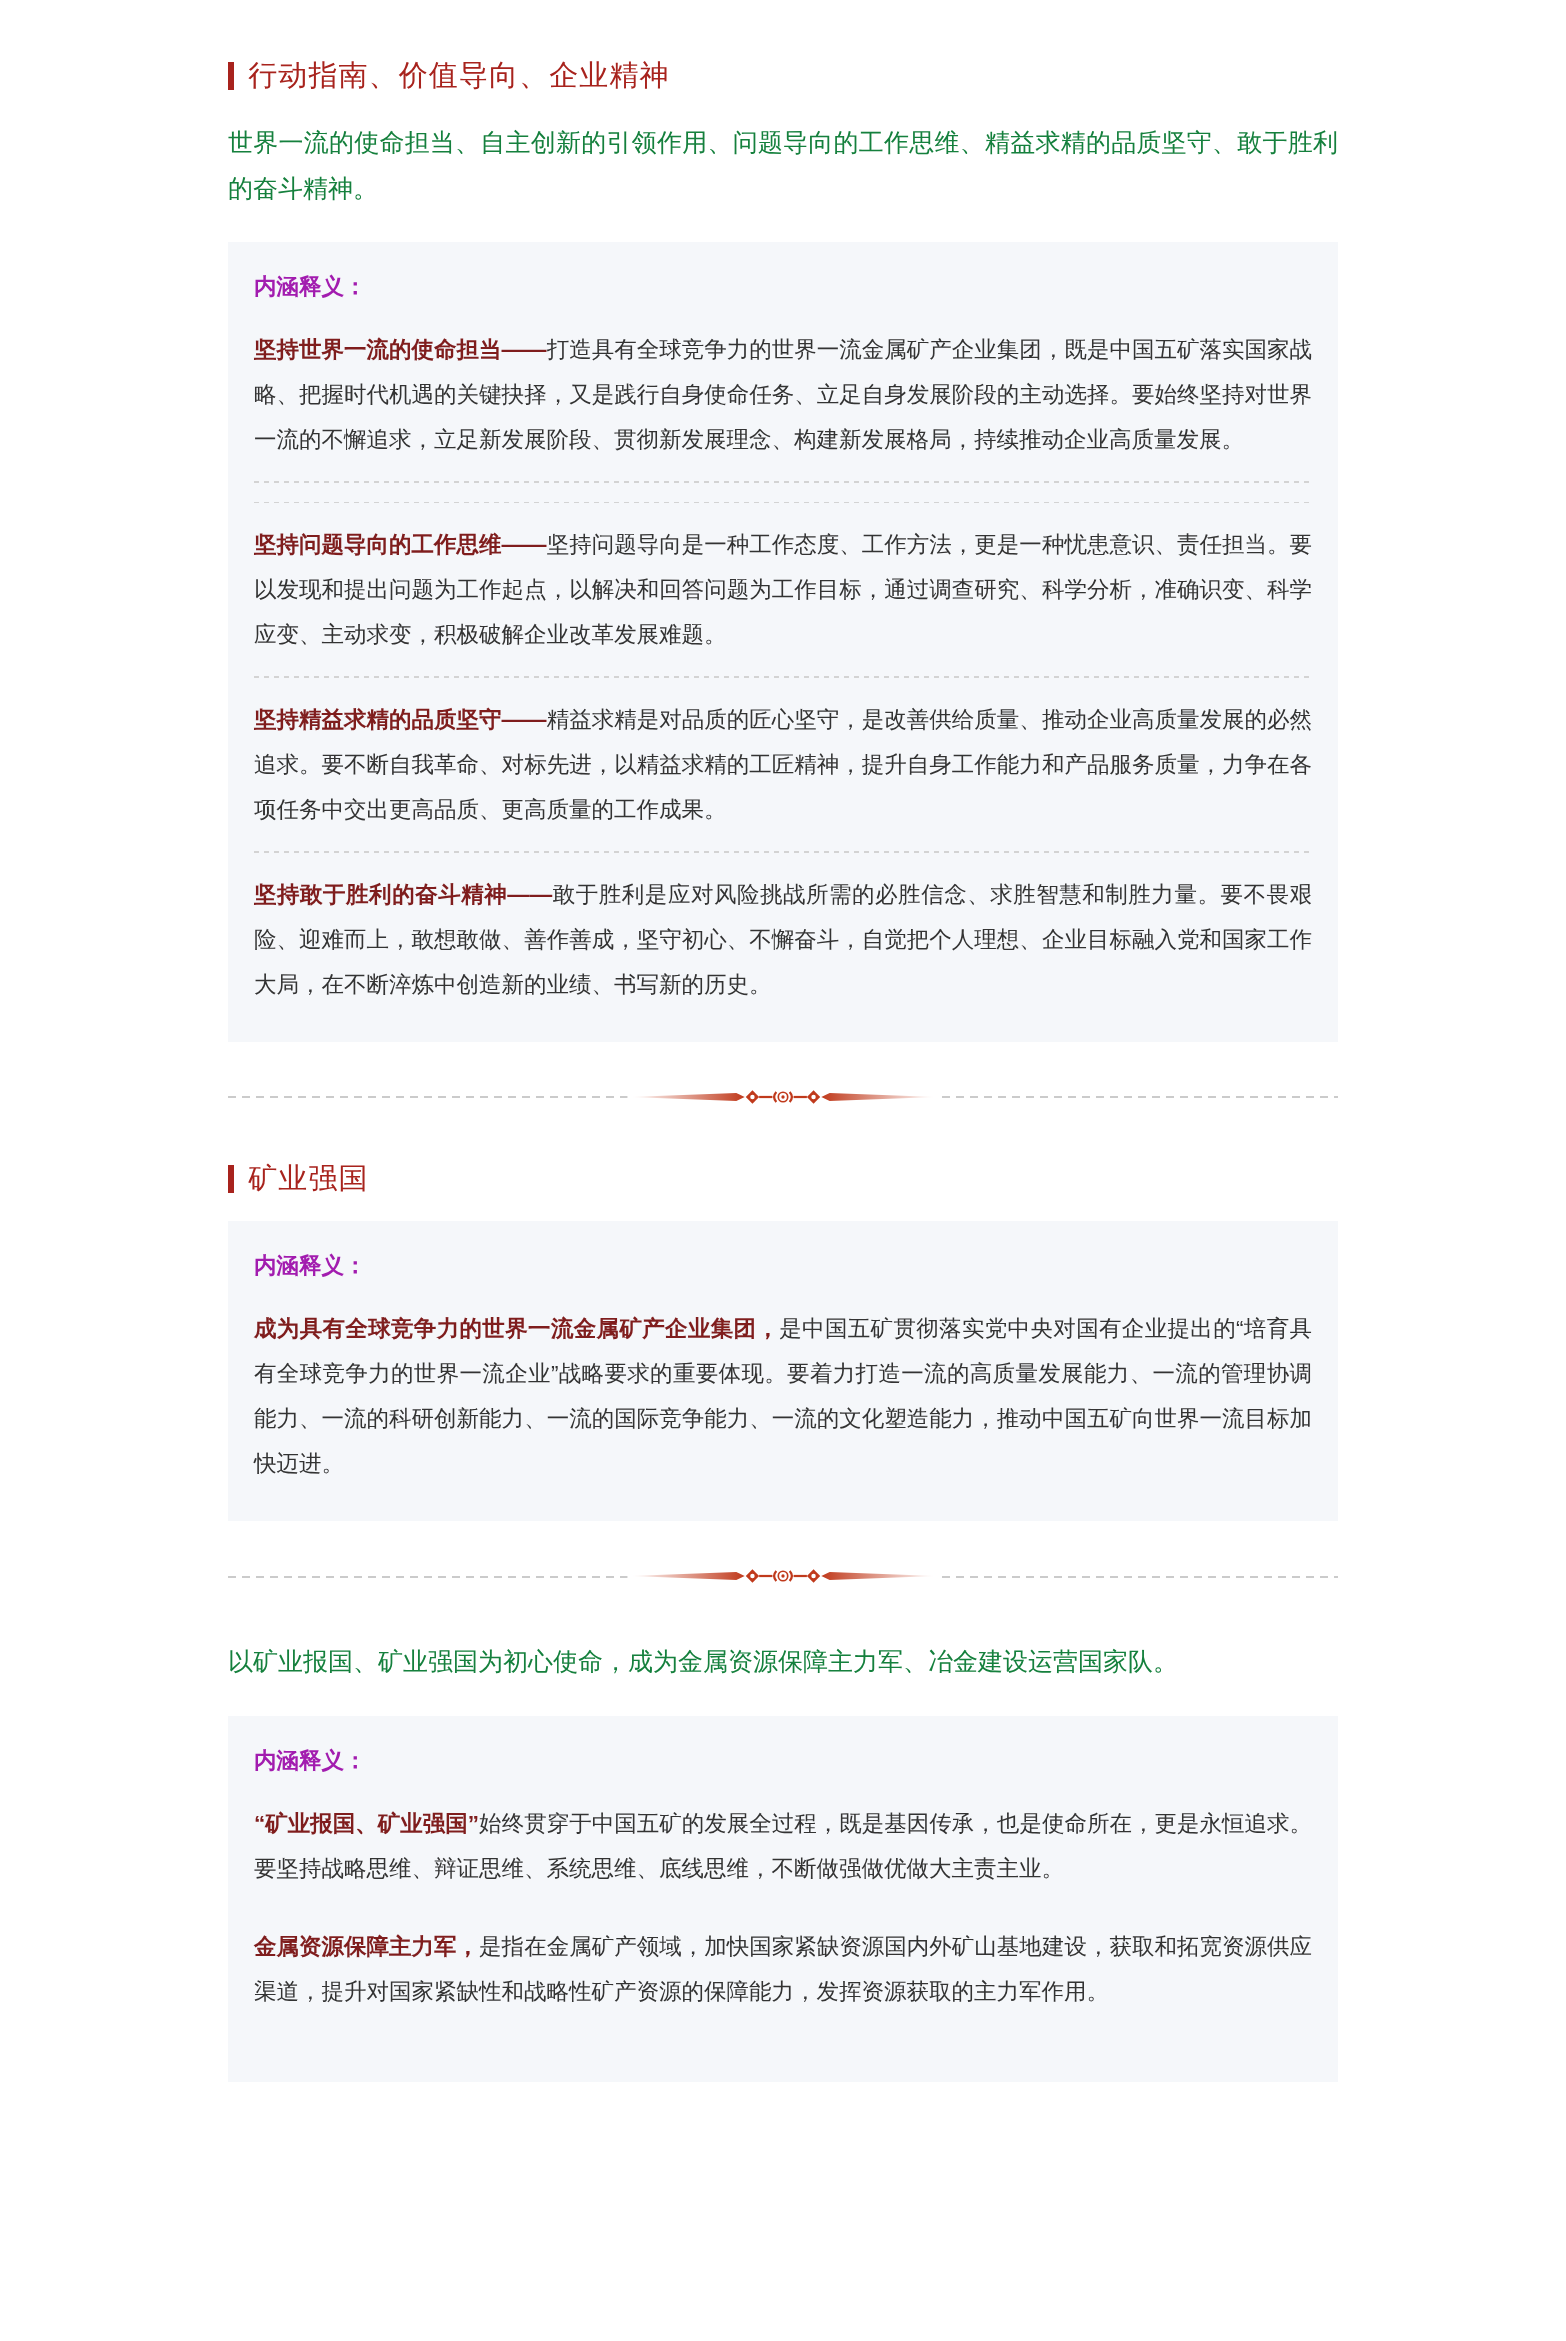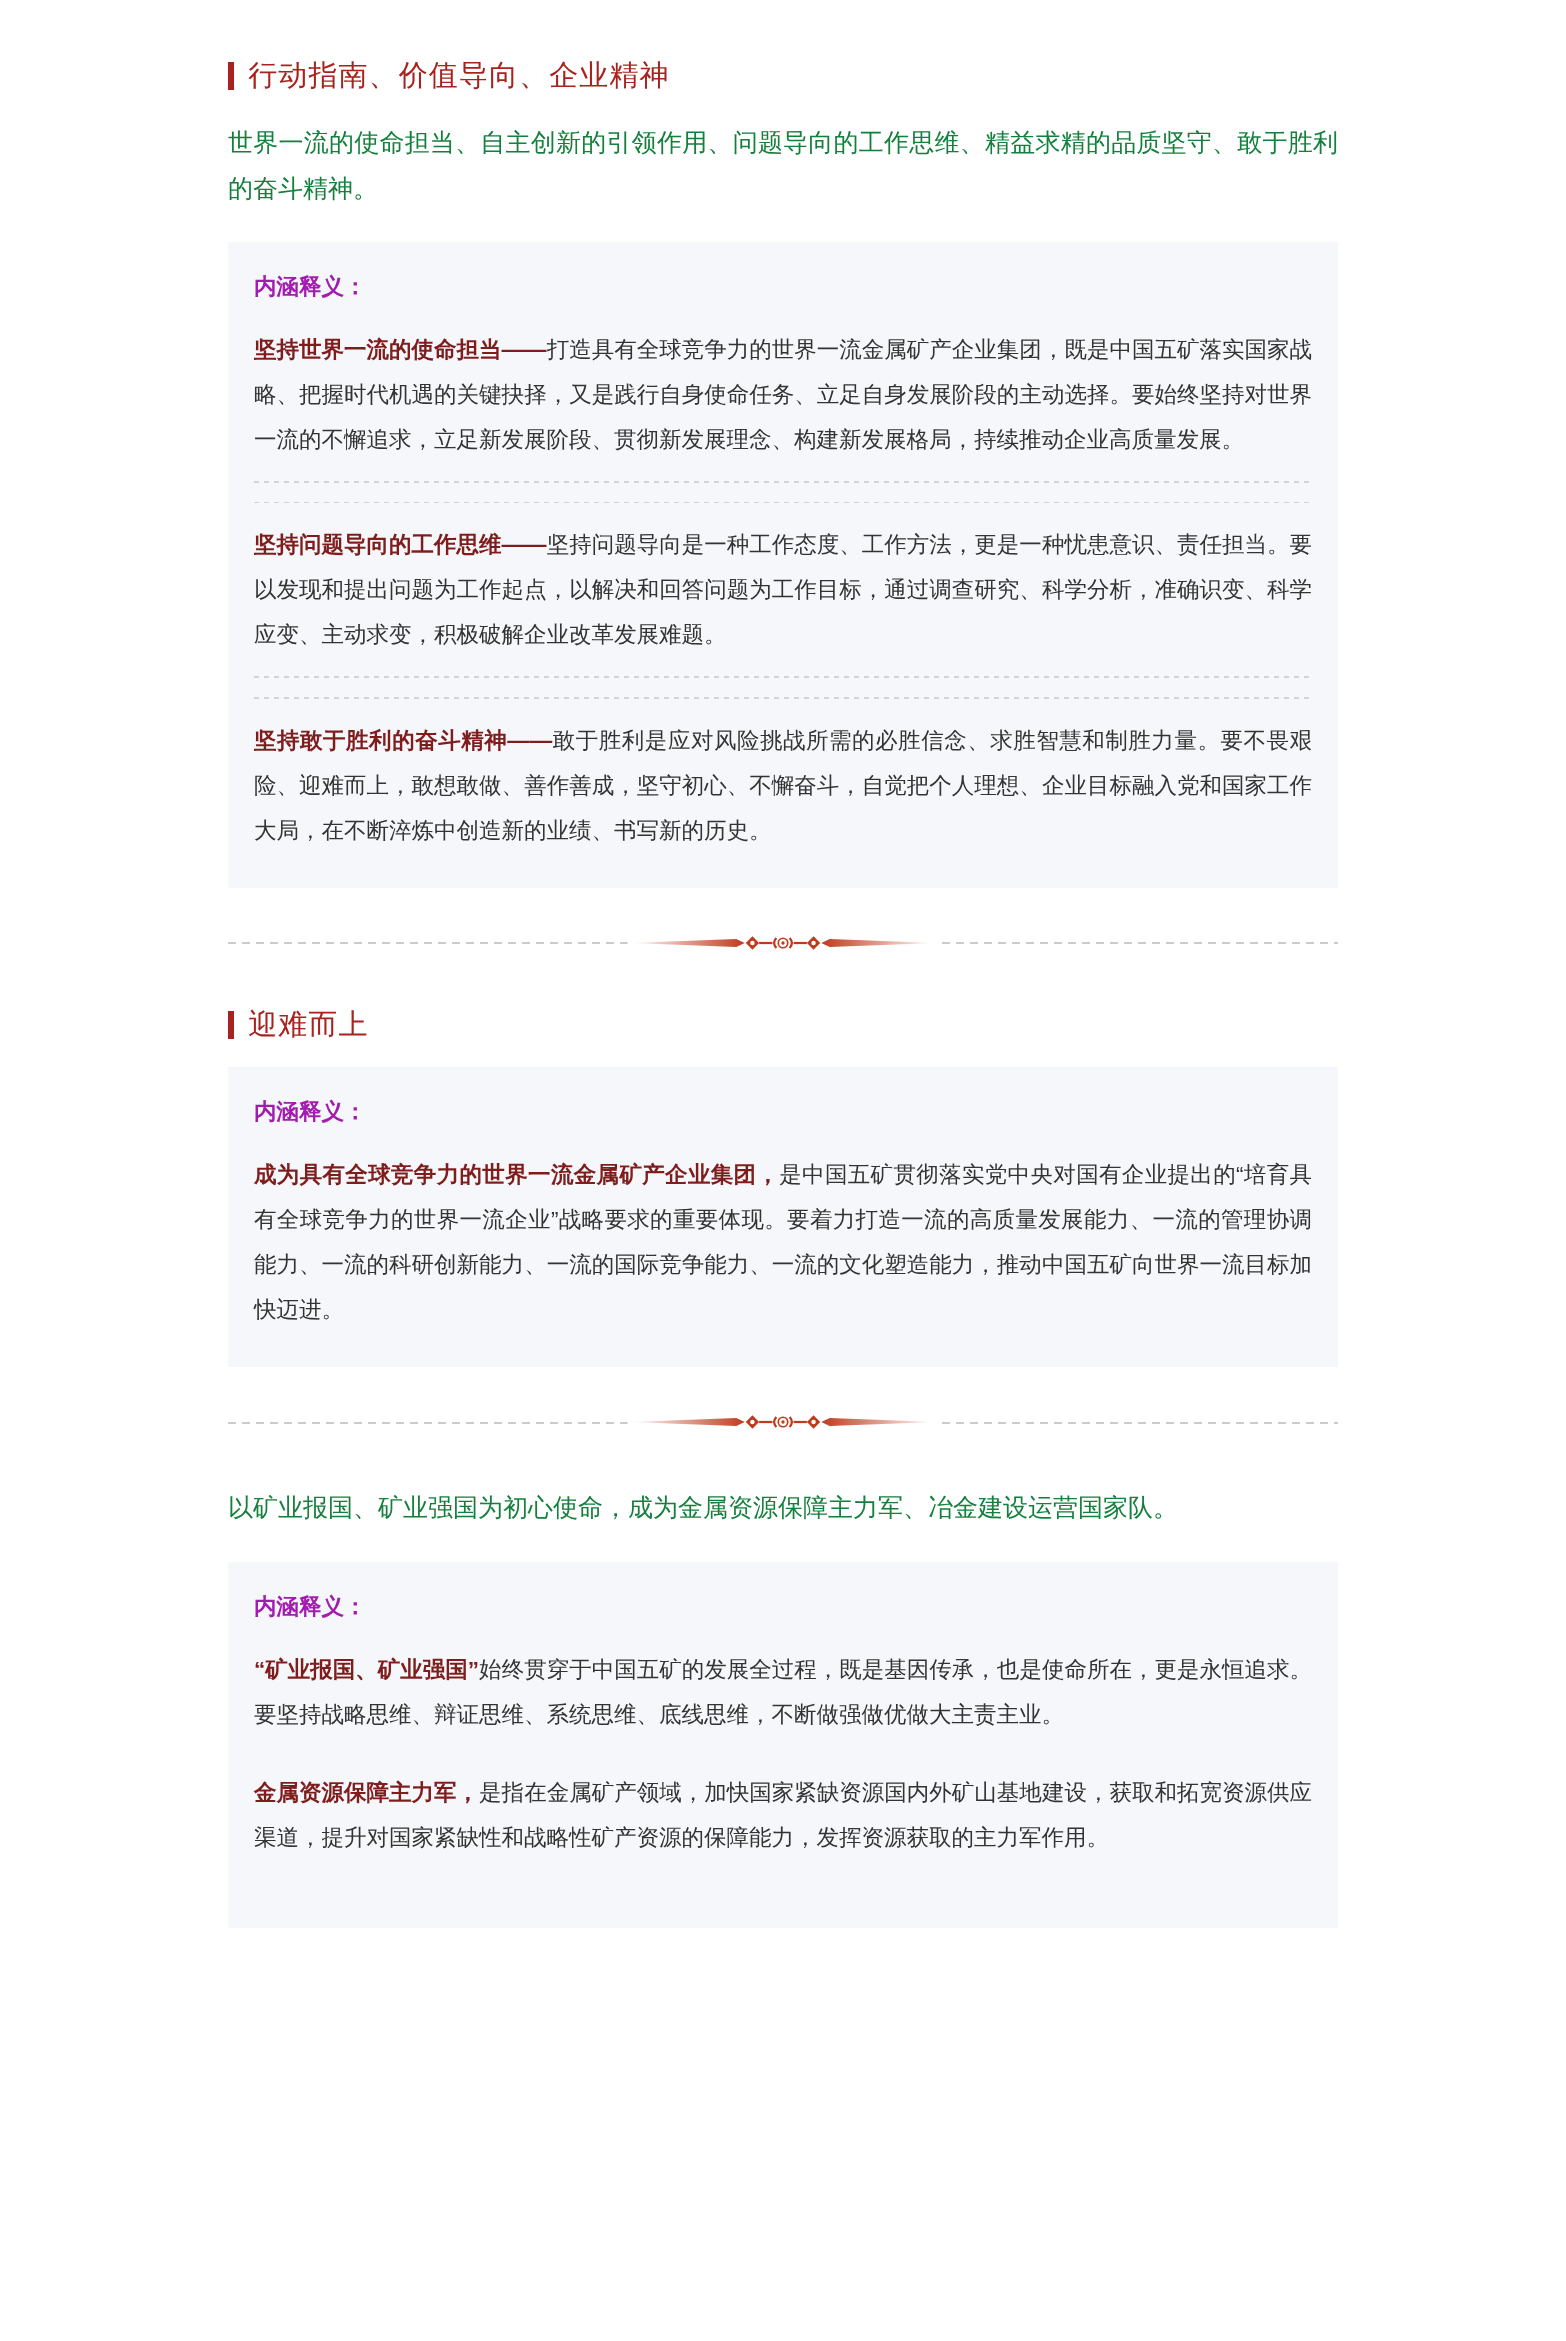--- a/index.html
+++ b/index.html
@@ -101,20 +101,21 @@
       <p class="box-label">内涵释义：</p>
 
       <p class="para"><span class="lead">坚持世界一流的使命担当——</span><span>打造具有全球竞争力的世界一流金属矿产企业集团，既是中国五矿落实国家战略、把握时代机遇的关键抉择，又是践行自身使命任务、立足自身发展阶段的主动选择。要始终坚持对世界一流的不懈追求，立足新发展阶段、贯彻新发展理念、构建新发展格局，持续推动企业高质量发展。</span></p>
       <div class="dash-sep"></div>
 
       <div class="dash-sep"></div>
 
       <p class="para"><span class="lead">坚持问题导向的工作思维——</span><span>坚持问题导向是一种工作态度、工作方法，更是一种忧患意识、责任担当。要以发现和提出问题为工作起点，以解决和回答问题为工作目标，通过调查研究、科学分析，准确识变、科学应变、主动求变，积极破解企业改革发展难题。</span></p>
       <div class="dash-sep"></div>
 
+      <p class="para"><span class="lead">坚持精益求精的品质坚守——</span><span>精益求精是对品质的匠心坚守，是改善供给质量、推动企业高质量发展的必然追求。要不断自我革命、对标先进，以精益求精的工匠精神，提升自身工作能力和产品服务质量，力争在各项任务中交出更高品质、更高质量的工作成果。</span></p>
       <div class="dash-sep"></div>
 
       <p class="para"><span class="lead">坚持敢于胜利的奋斗精神——</span><span>敢于胜利是应对风险挑战所需的必胜信念、求胜智慧和制胜力量。要不畏艰险、迎难而上，敢想敢做、善作善成，坚守初心、不懈奋斗，自觉把个人理想、企业目标融入党和国家工作大局，在不断淬炼中创造新的业绩、书写新的历史。</span></p>
     </div>
   </section>
 
   <div class="divider">
     <div class="divider-line"></div>
     <svg width="315" height="20" viewBox="0 0 560 36">
       <defs>
@@ -139,21 +140,21 @@
       <rect x="299" y="16" width="24" height="4" fill="#c03a1c"></rect>
       <polygon points="335,6 347,18 335,30 323,18" fill="#c03a1c"></polygon>
       <circle cx="335" cy="18" r="4" fill="#ffffff"></circle>
       <polygon points="349,18 364,11 555,18 364,25" fill="url(#fadeR)"></polygon>
     </svg>
   </div>
 
   <section>
     <h2 class="section-title">
       <span class="title-bar"></span>
-      <span>迎难而上</span>
+      <span>矿业强国</span>
     </h2>
 
     <div class="box">
       <p class="box-label">内涵释义：</p>
       <p class="para"><span class="lead">成为具有全球竞争力的世界一流金属矿产企业集团，</span><span>是中国五矿贯彻落实党中央对国有企业提出的“培育具有全球竞争力的世界一流企业”战略要求的重要体现。要着力打造一流的高质量发展能力、一流的管理协调能力、一流的科研创新能力、一流的国际竞争能力、一流的文化塑造能力，推动中国五矿向世界一流目标加快迈进。</span></p>
     </div>
   </section>
 
   <div class="divider">
     <div class="divider-line"></div>

